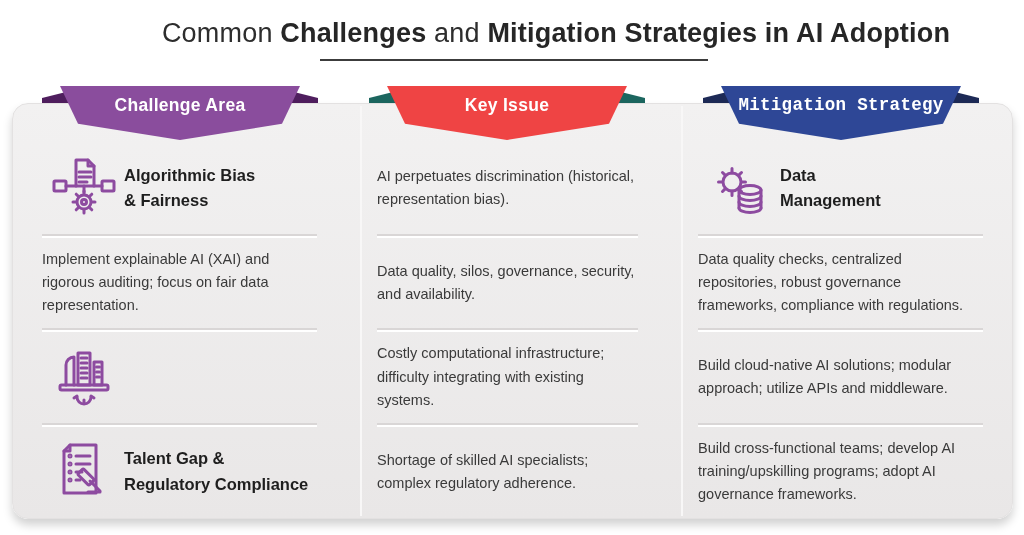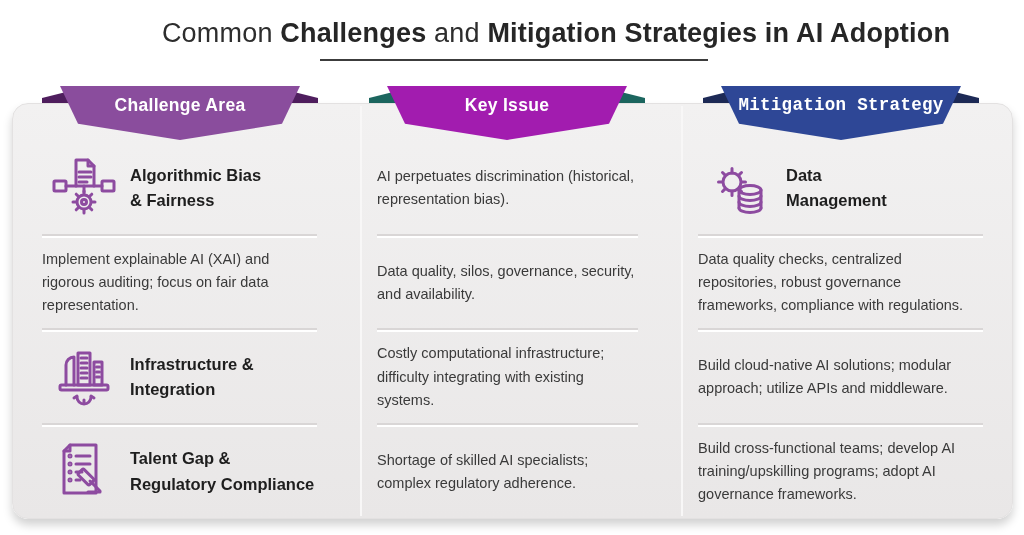--- a/index.html
+++ b/index.html
@@ -23,39 +23,39 @@
   .vdiv.v2{left:668px;}
 
   .grid{position:absolute;left:12px;top:103px;width:1001px;height:416px;z-index:1;
         display:grid;grid-template-columns:335px 321px 345px;
         grid-template-rows:38px repeat(4,1fr);}
   .spacer{grid-column:1 / span 3;}
 
   .cell{position:relative;display:flex;align-items:center;}
   .cell.body{justify-content:center;text-align:left;
              font-size:14.5px;line-height:1.6;color:#3a3a3a;padding:0 30px;}
-  .cell.lead{gap:14px;padding-left:40px;}
+  .cell.lead{gap:8px;padding-left:40px;}
   .cell.hr::after{content:"";position:absolute;left:30px;right:30px;bottom:-2px;height:4px;
                   background:linear-gradient(to bottom,#d9d6d6 0 50%,#ffffff 50% 100%);}
   .lead-label{font-size:16.5px;font-weight:700;color:#1e1e1e;line-height:1.55;white-space:pre-line;}
   .icon-box{width:64px;height:64px;flex:0 0 64px;}
   .icon-box svg{width:64px;height:64px;stroke:#8d4ba0;fill:none;
                 stroke-width:3;stroke-linecap:round;stroke-linejoin:round;}
 
   
   .ribbon{position:absolute;top:86px;width:240px;height:54px;text-align:right;}
   .ribbon .fold{position:absolute;top:3px;width:36px;height:15px;z-index:0;}
   .ribbon .fold.l{left:-18px;transform:skewY(-14deg);transform-origin:right top;}
   .ribbon .fold.r{right:-18px;transform:skewY(14deg);transform-origin:left top;}
   .ribbon .front{position:absolute;inset:0;z-index:2;
                  clip-path:polygon(0 0,100% 0,92.5% 70%,50% 100%,7.5% 70%);
                  display:flex;justify-content:center;padding-top:9px;box-sizing:border-box;
                  color:#ffffff;font-size:17.5px;font-weight:700;letter-spacing:.3px;}
   .ribbon.c1{left:60px;}  .ribbon.c1 .front{background:#8a4d9d;} .ribbon.c1 .fold{background:#4f1e5e;}
-  .ribbon.c2{left:387px;} .ribbon.c2 .front{background:#a21caf;} .ribbon.c2 .fold{background:#1c665f;}
+  .ribbon.c2{left:387px;} .ribbon.c2 .front{background:#ef4444;} .ribbon.c2 .fold{background:#1c665f;}
   .ribbon.c3{left:721px;} .ribbon.c3 .front{background:#2e4796;font-family:Liberation Mono, monospace;} .ribbon.c3 .fold{background:#1d2a56;}
 </style>
 </head>
 <body>
 
 <div class="stage">
 
   <div class="title">
     <span>Common </span><b>Challenges</b><span> and </span><b>Mitigation Strategies in AI Adoption</b>
   </div>
@@ -128,22 +128,20 @@
           <path d="M22 40 V12 a8 8 0 0 0 -8 8 v20"></path>
           <rect x="26" y="8" width="12" height="32"></rect>
           <rect x="42" y="17" width="8" height="23"></rect>
           <path d="M29 13 h6 M29 18 h6 M29 23 h6 M29 28 h6 M29 33 h6"></path>
           <path d="M44.5 22 h3 M44.5 27 h3 M44.5 32 h3"></path>
           <rect x="8" y="40" width="48" height="5" rx="1.5"></rect>
           <path d="M25 52 a7 7 0 0 0 14 0"></path>
           <path d="M22 53 25 51M32 58V55M42 53 39 51"></path>
         </svg>
       </div>
-      <div class="lead-label">Infrastructure &amp;
-Integration</div>
     </div>
     <div class="cell body hr">Costly computational infrastructure; difficulty integrating with existing systems.</div>
     <div class="cell body hr">Build cloud-native AI solutions; modular approach; utilize APIs and middleware.</div>
 
     <div class="cell lead">
       <div class="icon-box">
         <svg viewBox="0 0 64 64">
           <path d="M18 5 h26 v48 h-32 V11 z"></path>
             <path d="M18 5 v6 h-6"></path>
           <circle cx="18" cy="16" r="1"></circle>

